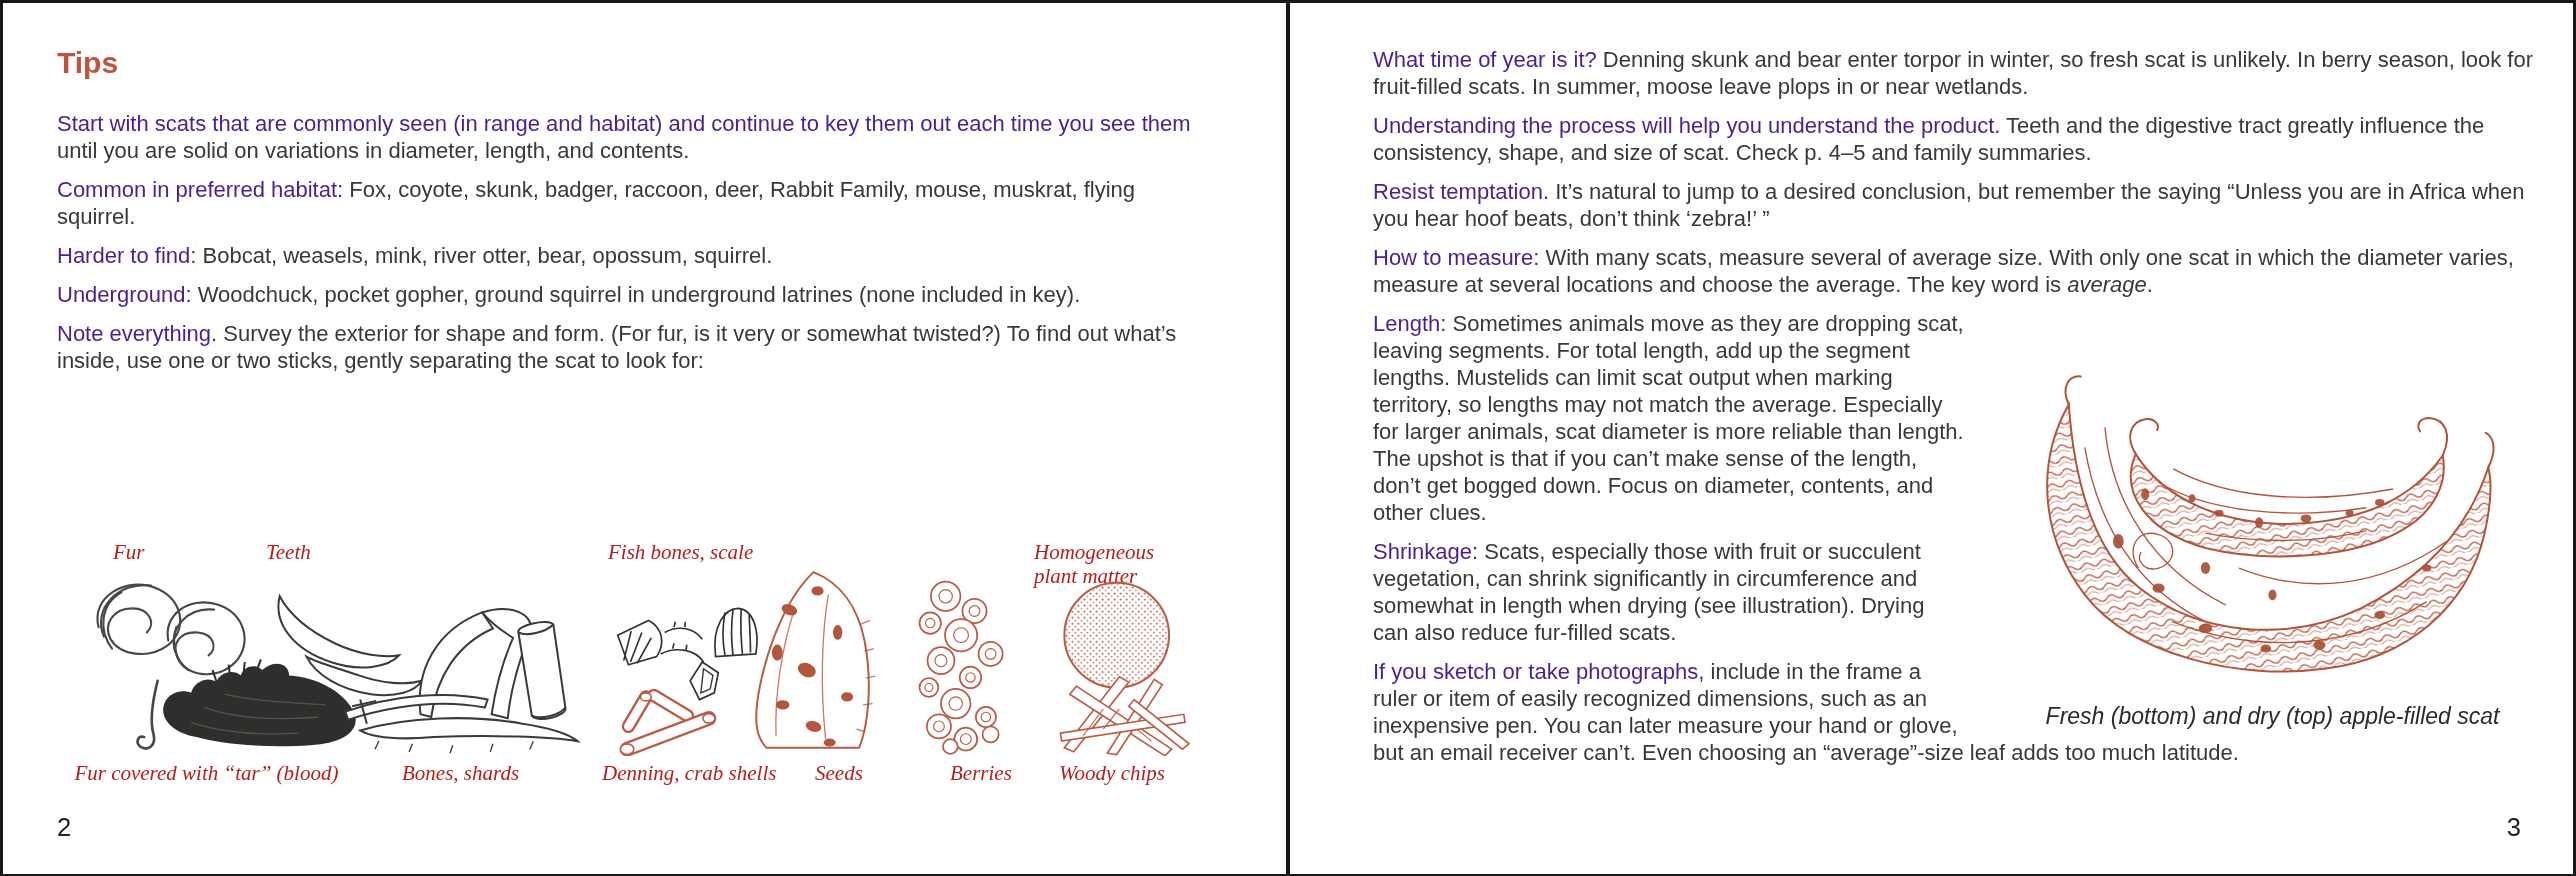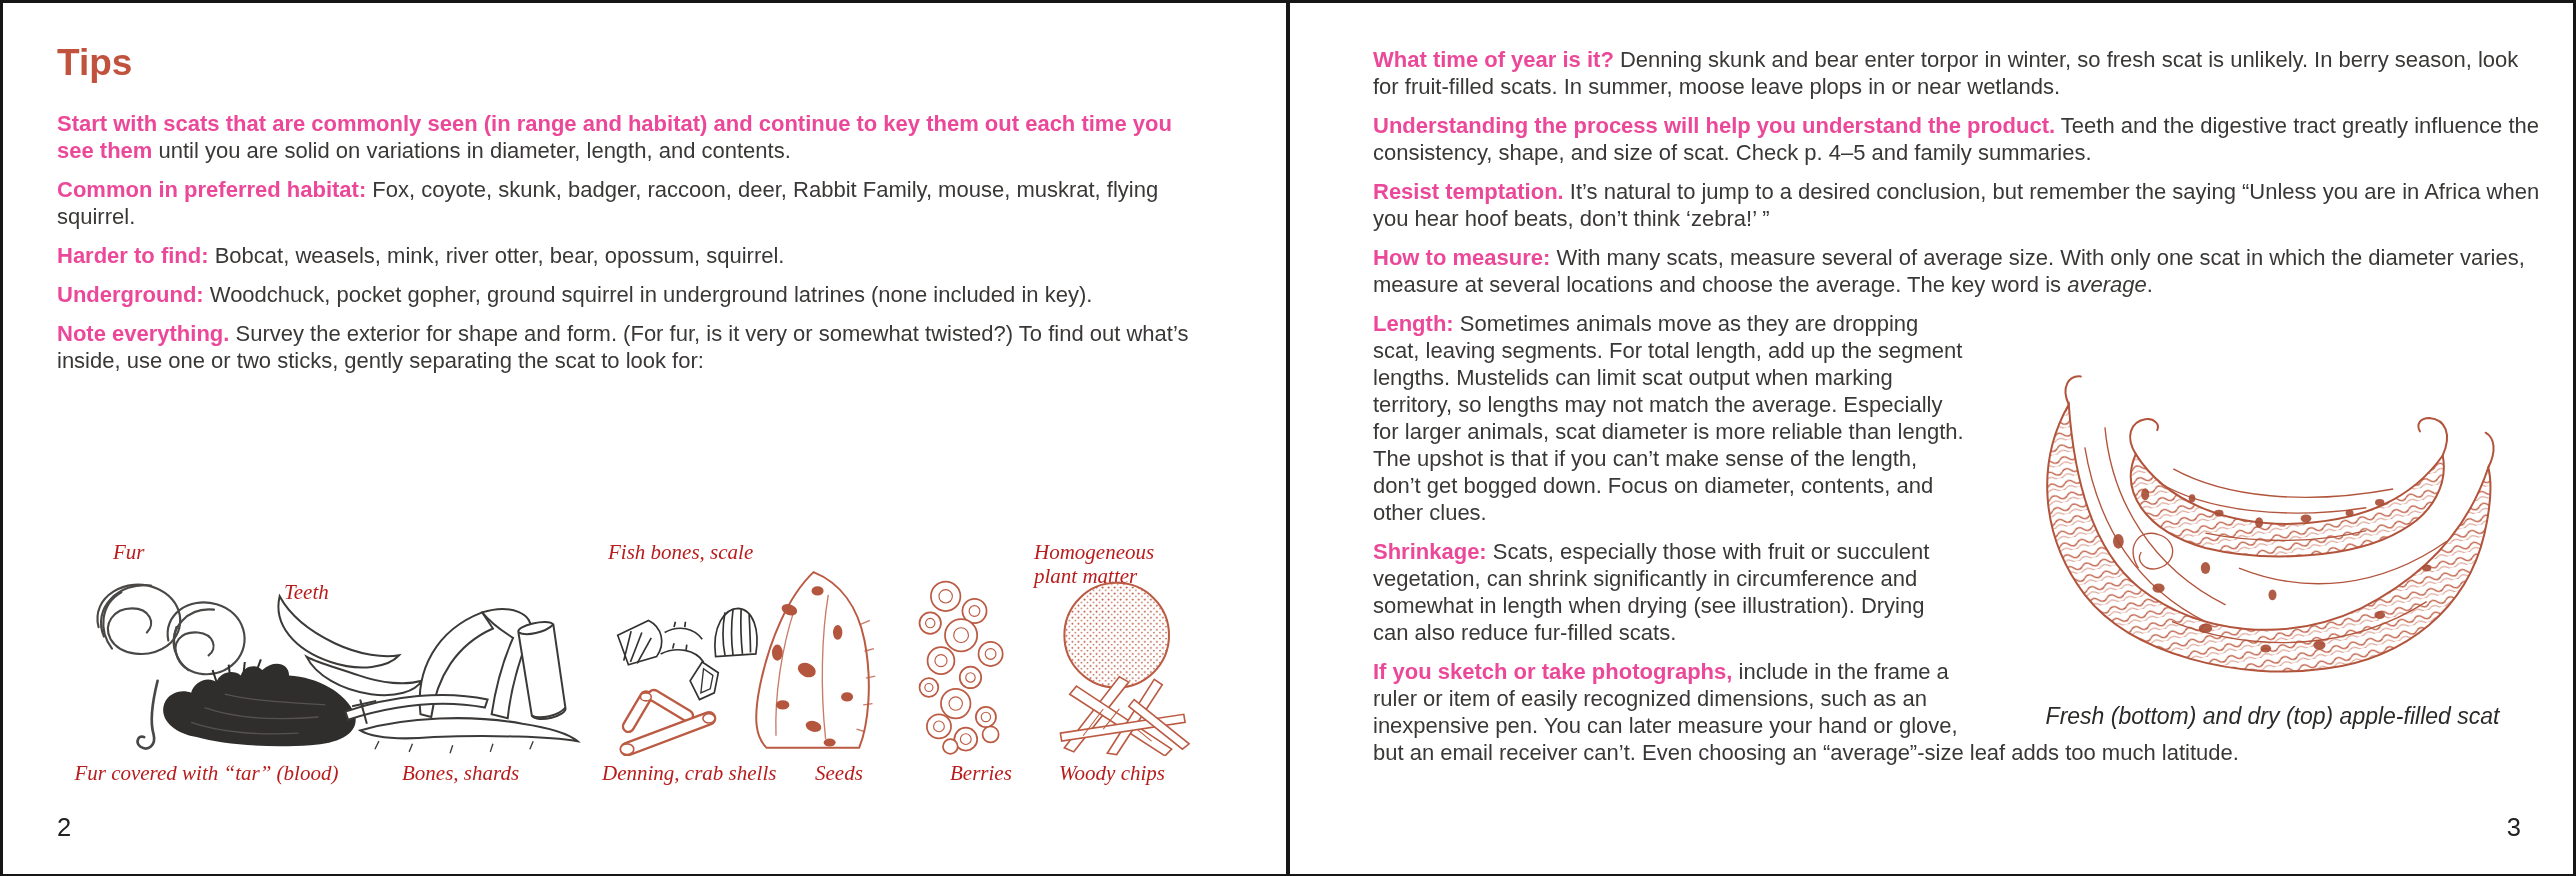--- a/index.html
+++ b/index.html
@@ -2,24 +2,24 @@
 <html style="font-size:10.7px"><head>
 <meta charset="utf-8">
 <style>
   html,body { margin:0; padding:0; background:#ffffff; }
   .spread { position:relative; width:2576px; height:877px; display:flex; background:#fff;
             font-family:"Liberation Sans", sans-serif; }
   .page { position:relative; box-sizing:border-box; background:#fff; width:1288px; height:877px; }
   .page-left  { border:3.4px solid #161616; border-right:2px solid #161616; padding:38px 79px 0 54px; }
   .page-right { border:3.4px solid #161616; border-left:2px solid #161616; padding:43px 32px 0 83px; }
 
-  h1.tips { font-size:37px; line-height:43px; font-weight:700; color:#c0523e; margin:0 0 25.5px 0; letter-spacing:0; }
+  h1.tips { font-size:30px; line-height:43px; font-weight:700; color:#c0523e; margin:0 0 25.5px 0; letter-spacing:0; }
 
   .para { font-size:22px; line-height:27px; color:#3a3836; margin:0 0 12px 0; }
-  .para b { font-weight:700; color:#ec4899; }
+  .para b { font-weight:400; color:#4c1d95; }
   .para i { font-style:italic; }
 
   
   .l-fig { position:absolute; left:54px; top:537px; width:1167px; height:255px; }
   .l-fig svg { position:absolute; left:0; top:28px; width:1167px; height:188px; display:block; }
   .fig-label { position:absolute; font-style:italic; font-size:21px; line-height:24px; color:#b91c1c; white-space:nowrap;font-family:Liberation Serif, serif; }
   .fig-label.wrap { white-space:normal; width:168px; }
   .lbl-top { top:0; }
   .lbl-bot { top:221px; }
 
@@ -42,21 +42,21 @@
     <h1 class="tips">Tips</h1>
 
     <div class="para"><b>Start with scats that are commonly seen (in range and habitat) and continue to key them out each time you see them</b><span> until you are solid on variations in diameter, length, and contents.</span></div>
     <div class="para"><b>Common in preferred habitat:</b><span> Fox, coyote, skunk, badger, raccoon, deer, Rabbit Family, mouse, muskrat, flying squirrel.</span></div>
     <div class="para"><b>Harder to find:</b><span> Bobcat, weasels, mink, river otter, bear, opossum, squirrel.</span></div>
     <div class="para"><b>Underground:</b><span> Woodchuck, pocket gopher, ground squirrel in underground latrines (none included in key).</span></div>
     <div class="para"><b>Note everything.</b><span> Survey the exterior for shape and form. (For fur, is it very or somewhat twisted?) To find out what’s inside, use one or two sticks, gently separating the scat to look for:</span></div>
 
     <div class="l-fig">
       <div class="fig-label lbl-top" style="left:56px;">Fur</div>
-      <div class="fig-label lbl-top" style="left:227px;margin-top:40px;">Teeth</div>
+      <div class="fig-label lbl-top" style="left:209px;">Teeth</div>
       <div class="fig-label lbl-top" style="left:551px;">Fish bones, scale</div>
       <div class="fig-label lbl-top wrap" style="left:977px;">Homogeneous plant matter</div>
 
       <svg viewBox="0 0 1740 280">
         <defs>
           <pattern id="stipL" width="9" height="9" patternUnits="userSpaceOnUse">
             <circle cx="2" cy="2" r="1.5" fill="#bb5b43"></circle>
               <circle cx="6.5" cy="6" r="1.2" fill="#bb5b43"></circle>
           </pattern>
         </defs>

